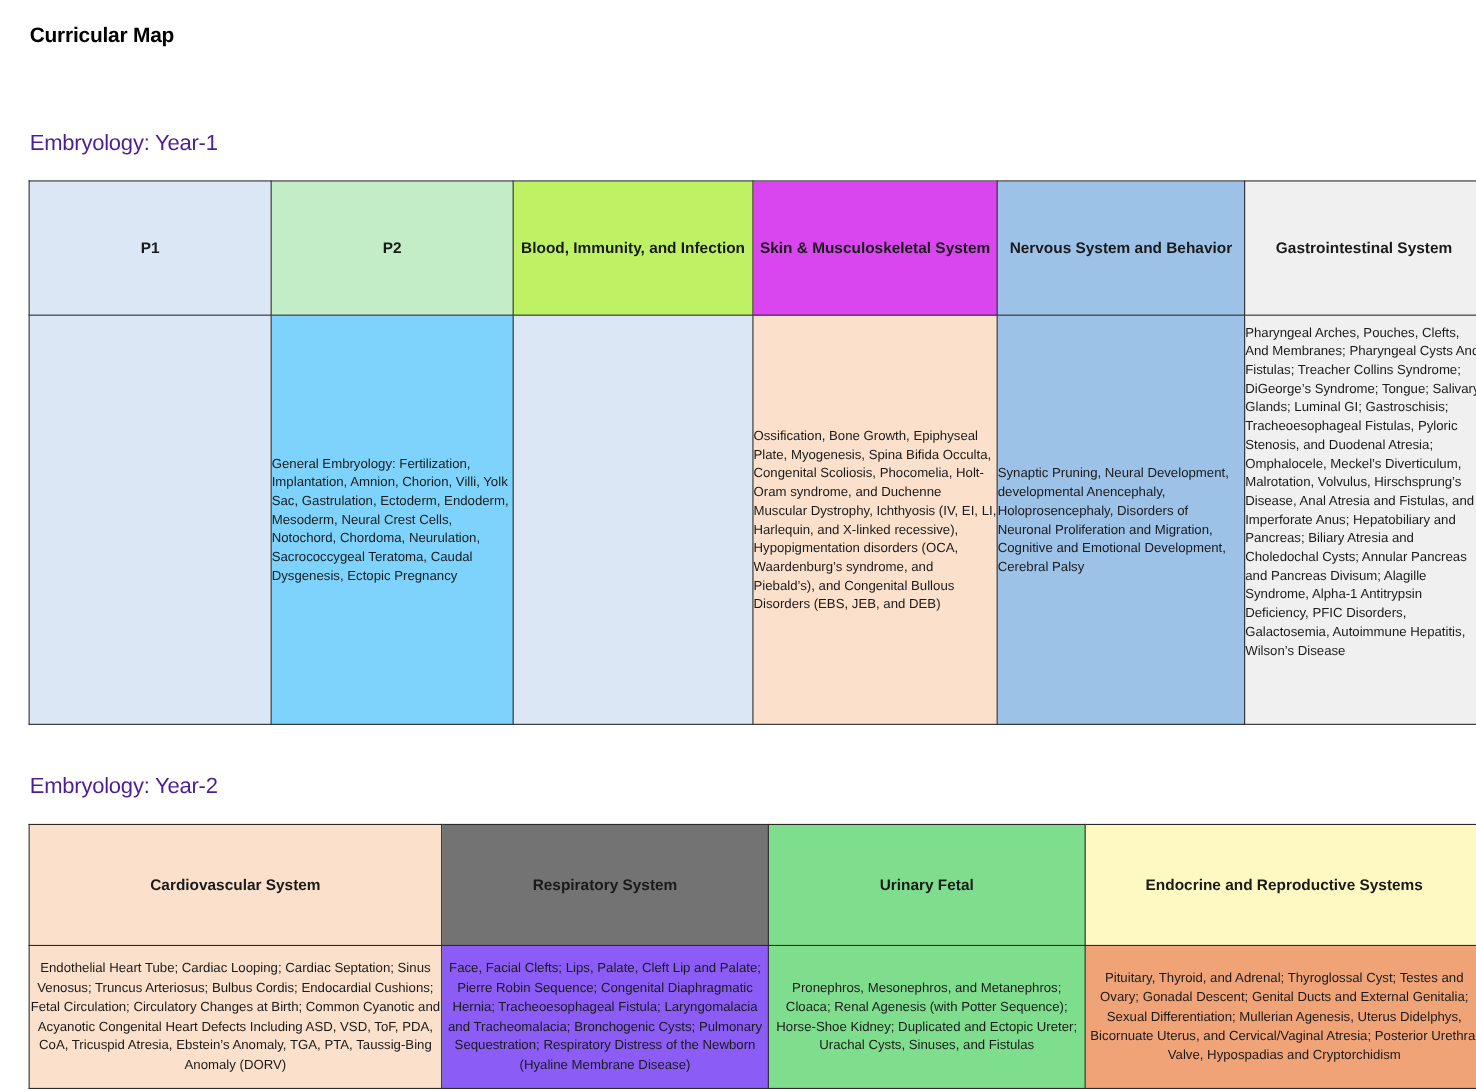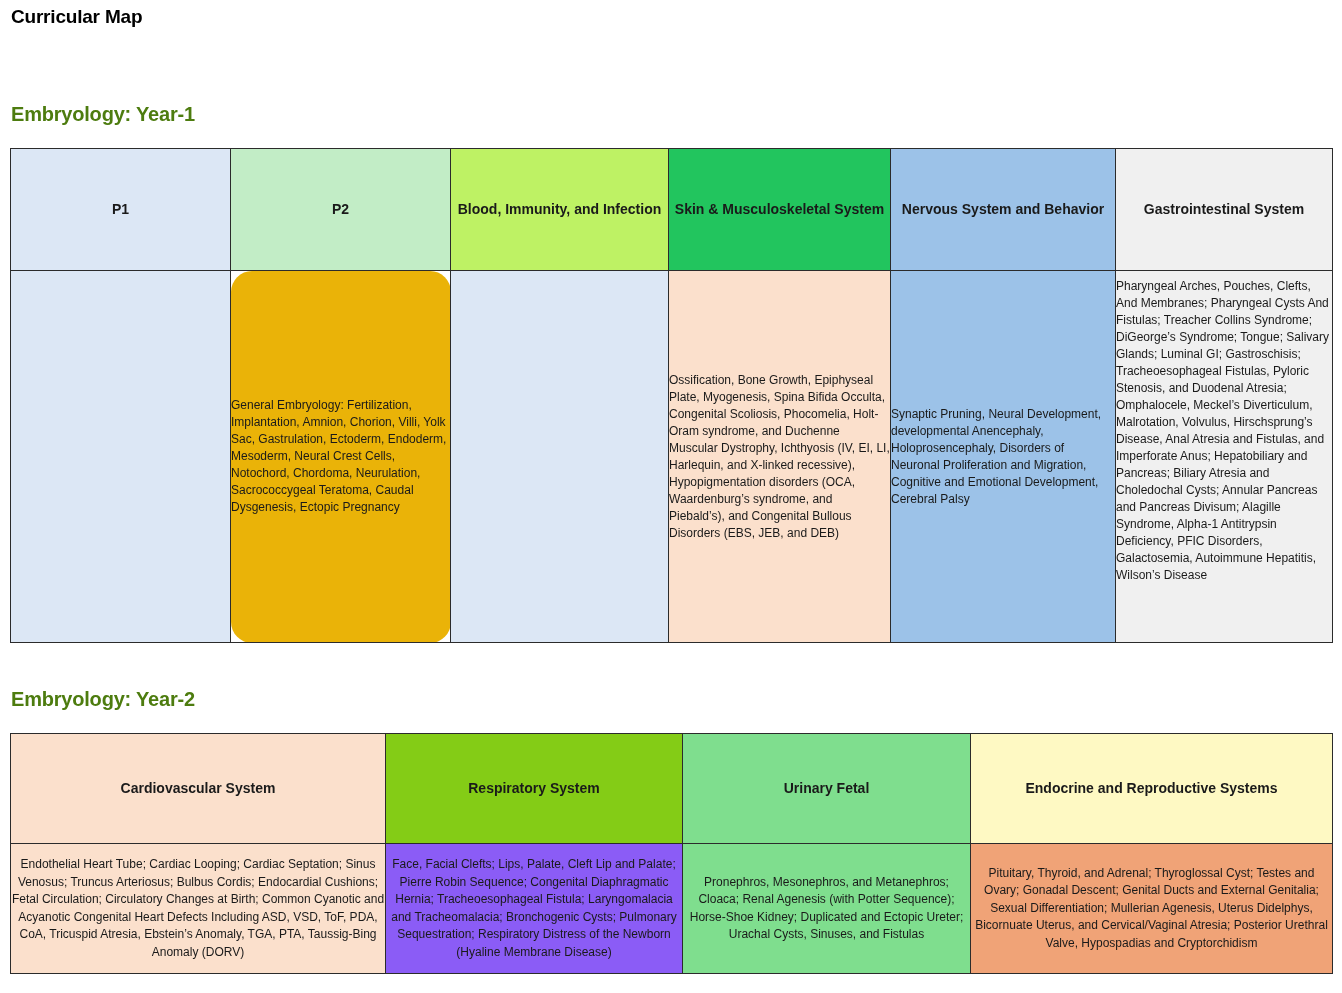--- a/index.html
+++ b/index.html
@@ -8,40 +8,40 @@
     height:993px;
     background:#ffffff;
     font-family:"Liberation Sans", sans-serif;
     color:#1a1a1a;
     overflow:hidden;
   }
   .page{
     position:relative;
     width:1224px;
     height:993px;
-    padding:0;
+    padding:16px;
     box-sizing:border-box;
   }
   .doc-title{
     font-size:19px;
     font-weight:bold;
     letter-spacing:-0.2px;
     margin:0;
     padding:6px 0 0 11px;
     line-height:22px;
     color:#000;
   }
   .section-title{
     font-size:20px;
-    font-weight:bold;
+    font-weight:normal;
     letter-spacing:-0.2px;
     margin:0;
     padding:0 0 0 2px;
     line-height:24px;
-    color:#4d7c0f;
+    color:#4c1d95;
   }
   #year1-title{ margin-top:34px; padding-left:2px;}
   #year2-title{ margin-top:0; padding-left:2px;}
 
   table.cmap{
     border-collapse:collapse;
     table-layout:fixed;
     border:1px solid #2b2b2b;
     width:1322px;
     margin-left:10px;
@@ -97,46 +97,46 @@
   <h2 class="section-title" id="year1-title" style="margin-left:9px;">Embryology: Year-1</h2>
 
   <div class="spacer-md"></div>
 
   <table class="cmap" id="year1">
     <tbody>
       <tr>
         <td class="hdr-cell" style="width:220px;background:#dce7f5;">P1</td>
         <td class="hdr-cell" style="width:220px;background:#c2edc6;">P2</td>
         <td class="hdr-cell" style="width:218px;background:#bef264;margin-top:34px;">Blood, Immunity, and Infection</td>
-        <td class="hdr-cell" style="width:222px;background:#22c55e;">Skin &amp; Musculoskeletal System</td>
+        <td class="hdr-cell" style="width:222px;background:#d946ef;">Skin &amp; Musculoskeletal System</td>
         <td class="hdr-cell" style="width:225px;background:#9cc2e8;">Nervous System and Behavior</td>
         <td class="hdr-cell" style="width:217px;background:#f0f0f0;">Gastrointestinal System</td>
       </tr>
       <tr>
         <td class="body-cell" style="background:#dce7f5;"></td>
-        <td class="body-cell" style="background:#eab308;border-radius:21px;">General Embryology: Fertilization, Implantation, Amnion, Chorion, Villi, Yolk Sac, Gastrulation, Ectoderm, Endoderm, Mesoderm, Neural Crest Cells, Notochord, Chordoma, Neurulation, Sacrococcygeal Teratoma, Caudal Dysgenesis, Ectopic Pregnancy</td>
+        <td class="body-cell" style="background:#7dd3fc;">General Embryology: Fertilization, Implantation, Amnion, Chorion, Villi, Yolk Sac, Gastrulation, Ectoderm, Endoderm, Mesoderm, Neural Crest Cells, Notochord, Chordoma, Neurulation, Sacrococcygeal Teratoma, Caudal Dysgenesis, Ectopic Pregnancy</td>
         <td class="body-cell" style="background:#dce7f5;"></td>
         <td class="body-cell" style="background:#fbe0cc;">Ossification, Bone Growth, Epiphyseal Plate, Myogenesis, Spina Bifida Occulta, Congenital Scoliosis, Phocomelia, Holt-Oram syndrome, and Duchenne Muscular Dystrophy, Ichthyosis (IV, EI, LI, Harlequin, and X-linked recessive), Hypopigmentation disorders (OCA, Waardenburg’s syndrome, and Piebald’s), and Congenital Bullous Disorders (EBS, JEB, and DEB)</td>
         <td class="body-cell" style="background:#9cc2e8;">Synaptic Pruning, Neural Development, developmental Anencephaly, Holoprosencephaly, Disorders of Neuronal Proliferation and Migration, Cognitive and Emotional Development, Cerebral Palsy</td>
         <td class="body-cell" style="background:#f0f0f0;vertical-align:top;padding-top:7px;">Pharyngeal Arches, Pouches, Clefts, And Membranes; Pharyngeal Cysts And Fistulas; Treacher Collins Syndrome; DiGeorge’s Syndrome; Tongue; Salivary Glands; Luminal GI; Gastroschisis; Tracheoesophageal Fistulas, Pyloric Stenosis, and Duodenal Atresia; Omphalocele, Meckel’s Diverticulum, Malrotation, Volvulus, Hirschsprung’s Disease, Anal Atresia and Fistulas, and Imperforate Anus; Hepatobiliary and Pancreas; Biliary Atresia and Choledochal Cysts; Annular Pancreas and Pancreas Divisum; Alagille Syndrome, Alpha-1 Antitrypsin Deficiency, PFIC Disorders, Galactosemia, Autoimmune Hepatitis, Wilson’s Disease</td>
       </tr>
     </tbody>
   </table>
 
   <div class="spacer-lg" style="height:44px;"></div>
 
   <h2 class="section-title" id="year2-title" style="margin-left:9px;">Embryology: Year-2</h2>
 
   <div class="spacer-md"></div>
 
   <table class="cmap" id="year2">
     <tbody>
       <tr>
         <td class="hdr-cell" style="width:375px;background:#fbe0cc;">Cardiovascular System</td>
-        <td class="hdr-cell" style="width:297px;background:#84cc16;">Respiratory System</td>
+        <td class="hdr-cell" style="width:297px;background:#737373;">Respiratory System</td>
         <td class="hdr-cell" style="width:288px;background:#7fde8e;">Urinary Fetal</td>
         <td class="hdr-cell" style="width:362px;background:#fef9c3;margin-top:44px;">Endocrine and Reproductive Systems</td>
       </tr>
       <tr>
         <td class="body-cell" style="background:#fbe0cc;">Endothelial Heart Tube; Cardiac Looping; Cardiac Septation; Sinus Venosus; Truncus Arteriosus; Bulbus Cordis; Endocardial Cushions; Fetal Circulation; Circulatory Changes at Birth; Common Cyanotic and Acyanotic Congenital Heart Defects Including ASD, VSD, ToF, PDA, CoA, Tricuspid Atresia, Ebstein’s Anomaly, TGA, PTA, Taussig-Bing Anomaly (DORV)</td>
         <td class="body-cell" style="background:#8b5cf6;">Face, Facial Clefts; Lips, Palate, Cleft Lip and Palate; Pierre Robin Sequence; Congenital Diaphragmatic Hernia; Tracheoesophageal Fistula; Laryngomalacia and Tracheomalacia; Bronchogenic Cysts; Pulmonary Sequestration; Respiratory Distress of the Newborn (Hyaline Membrane Disease)</td>
         <td class="body-cell" style="background:#7fde8e;">Pronephros, Mesonephros, and Metanephros; Cloaca; Renal Agenesis (with Potter Sequence); Horse-Shoe Kidney; Duplicated and Ectopic Ureter; Urachal Cysts, Sinuses, and Fistulas</td>
         <td class="body-cell" style="background:#f0a377;">Pituitary, Thyroid, and Adrenal; Thyroglossal Cyst; Testes and Ovary; Gonadal Descent; Genital Ducts and External Genitalia; Sexual Differentiation; Mullerian Agenesis, Uterus Didelphys, Bicornuate Uterus, and Cervical/Vaginal Atresia; Posterior Urethral Valve, Hypospadias and Cryptorchidism</td>
       </tr>
     </tbody>

